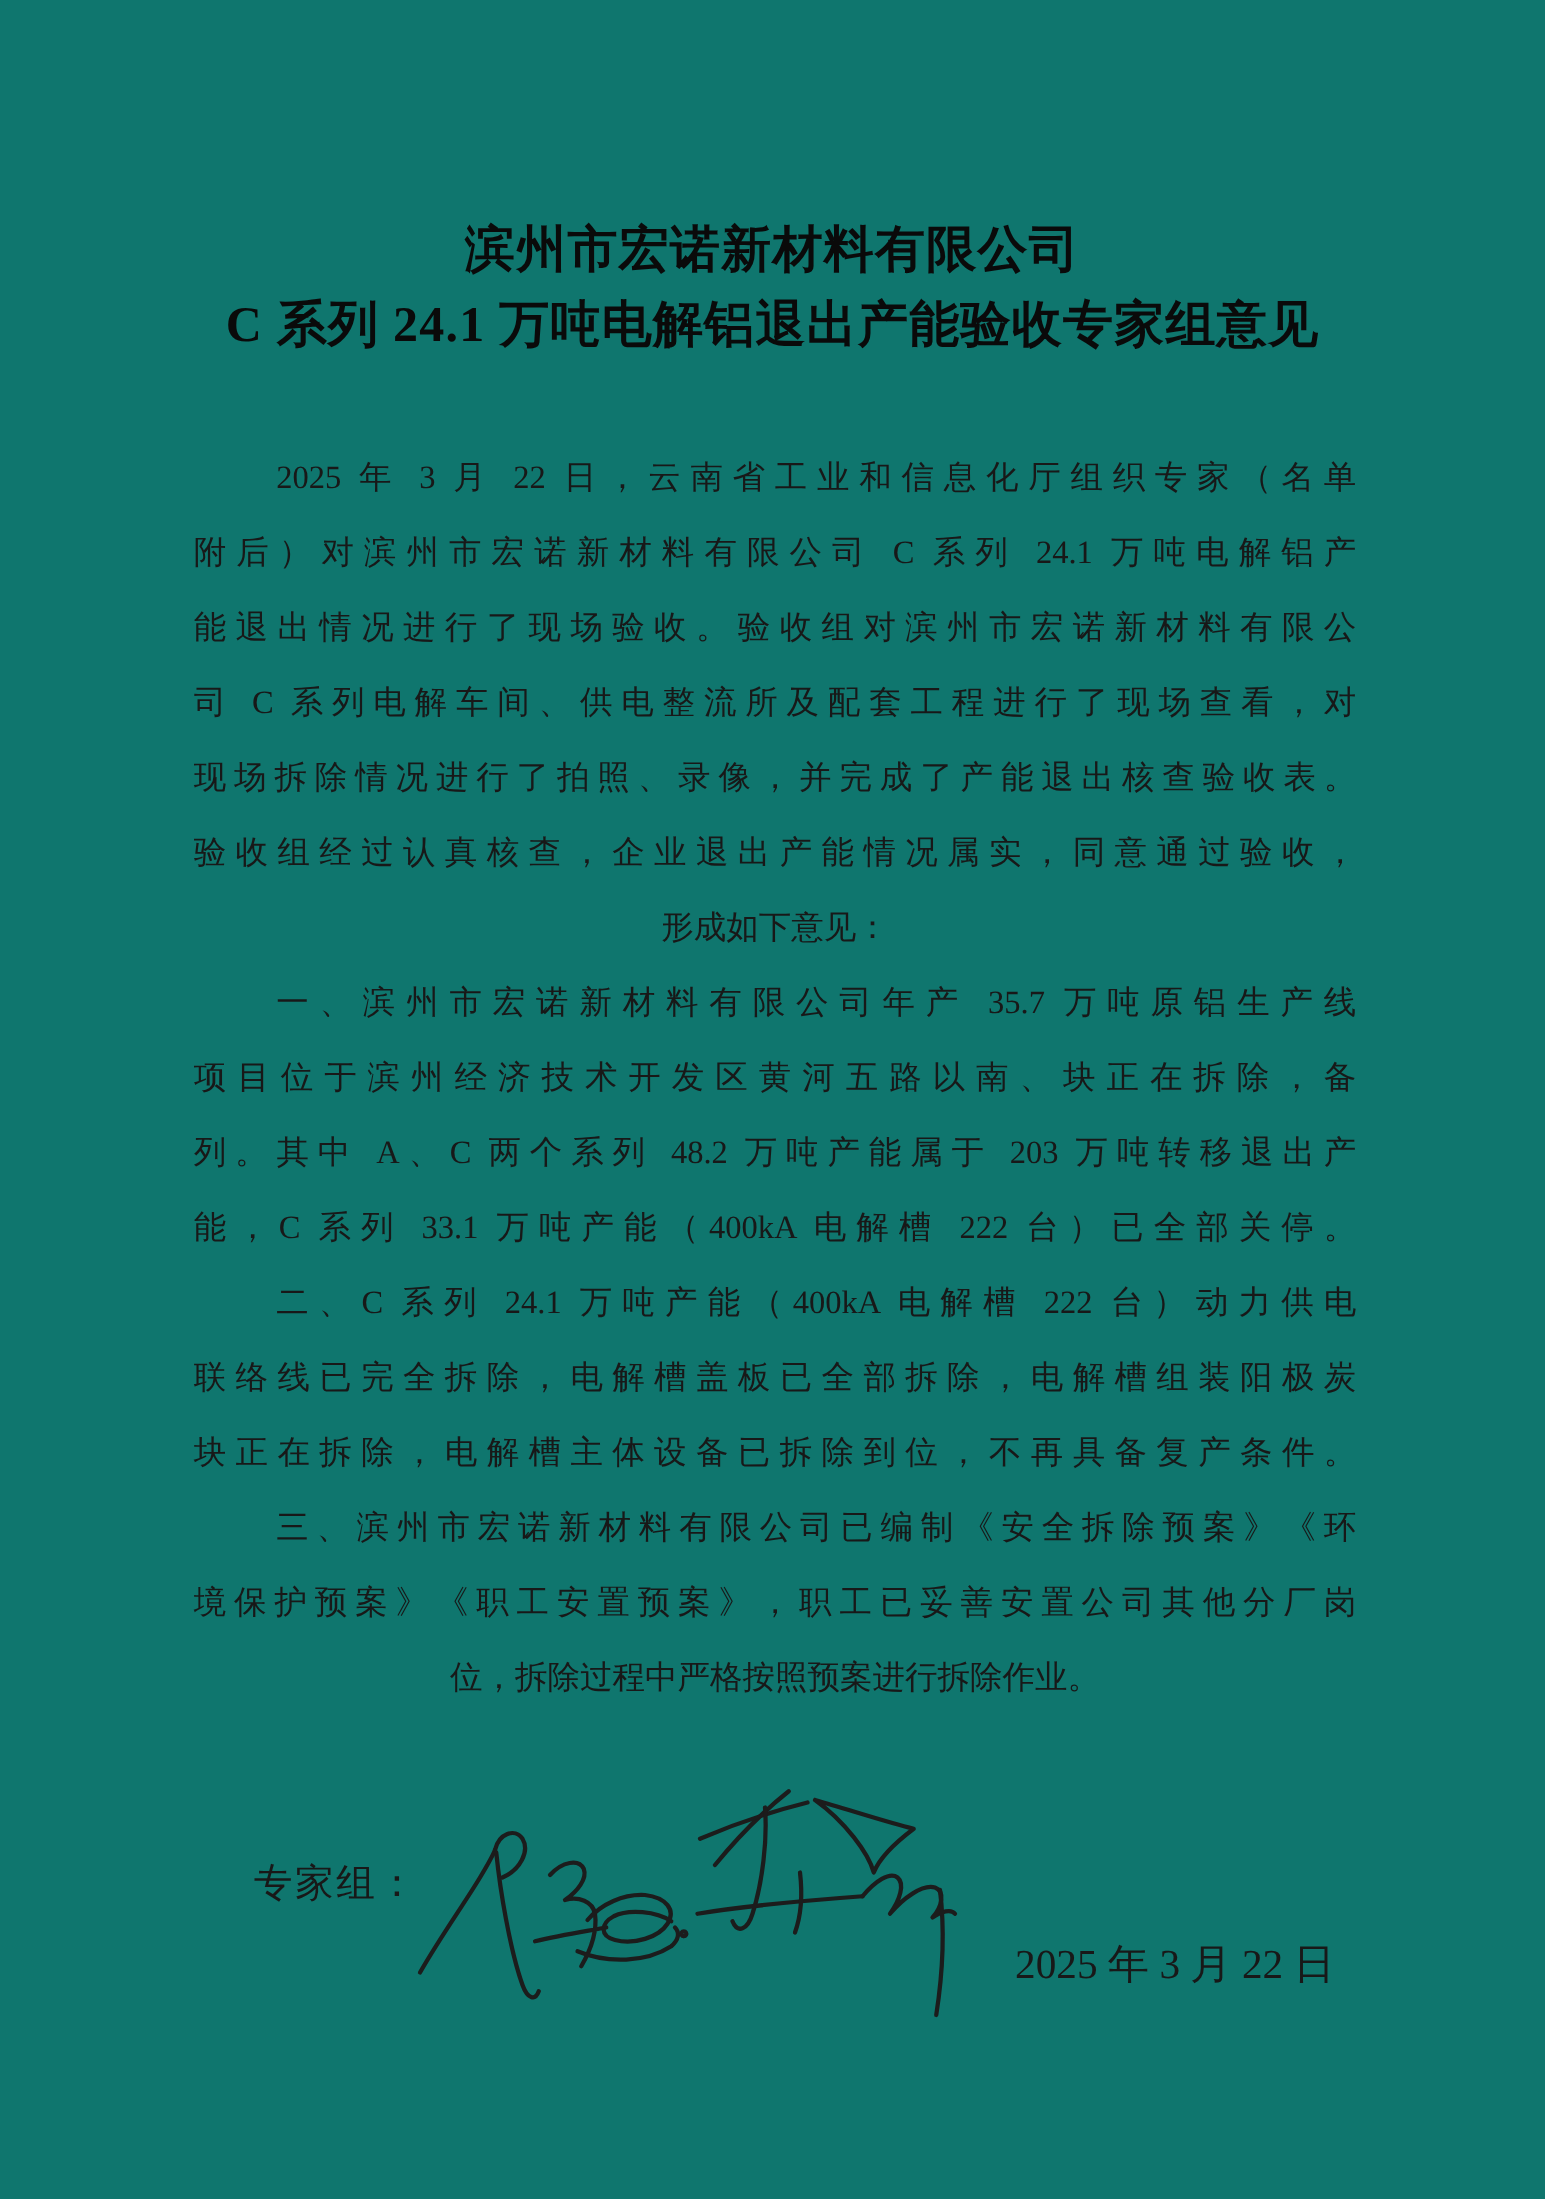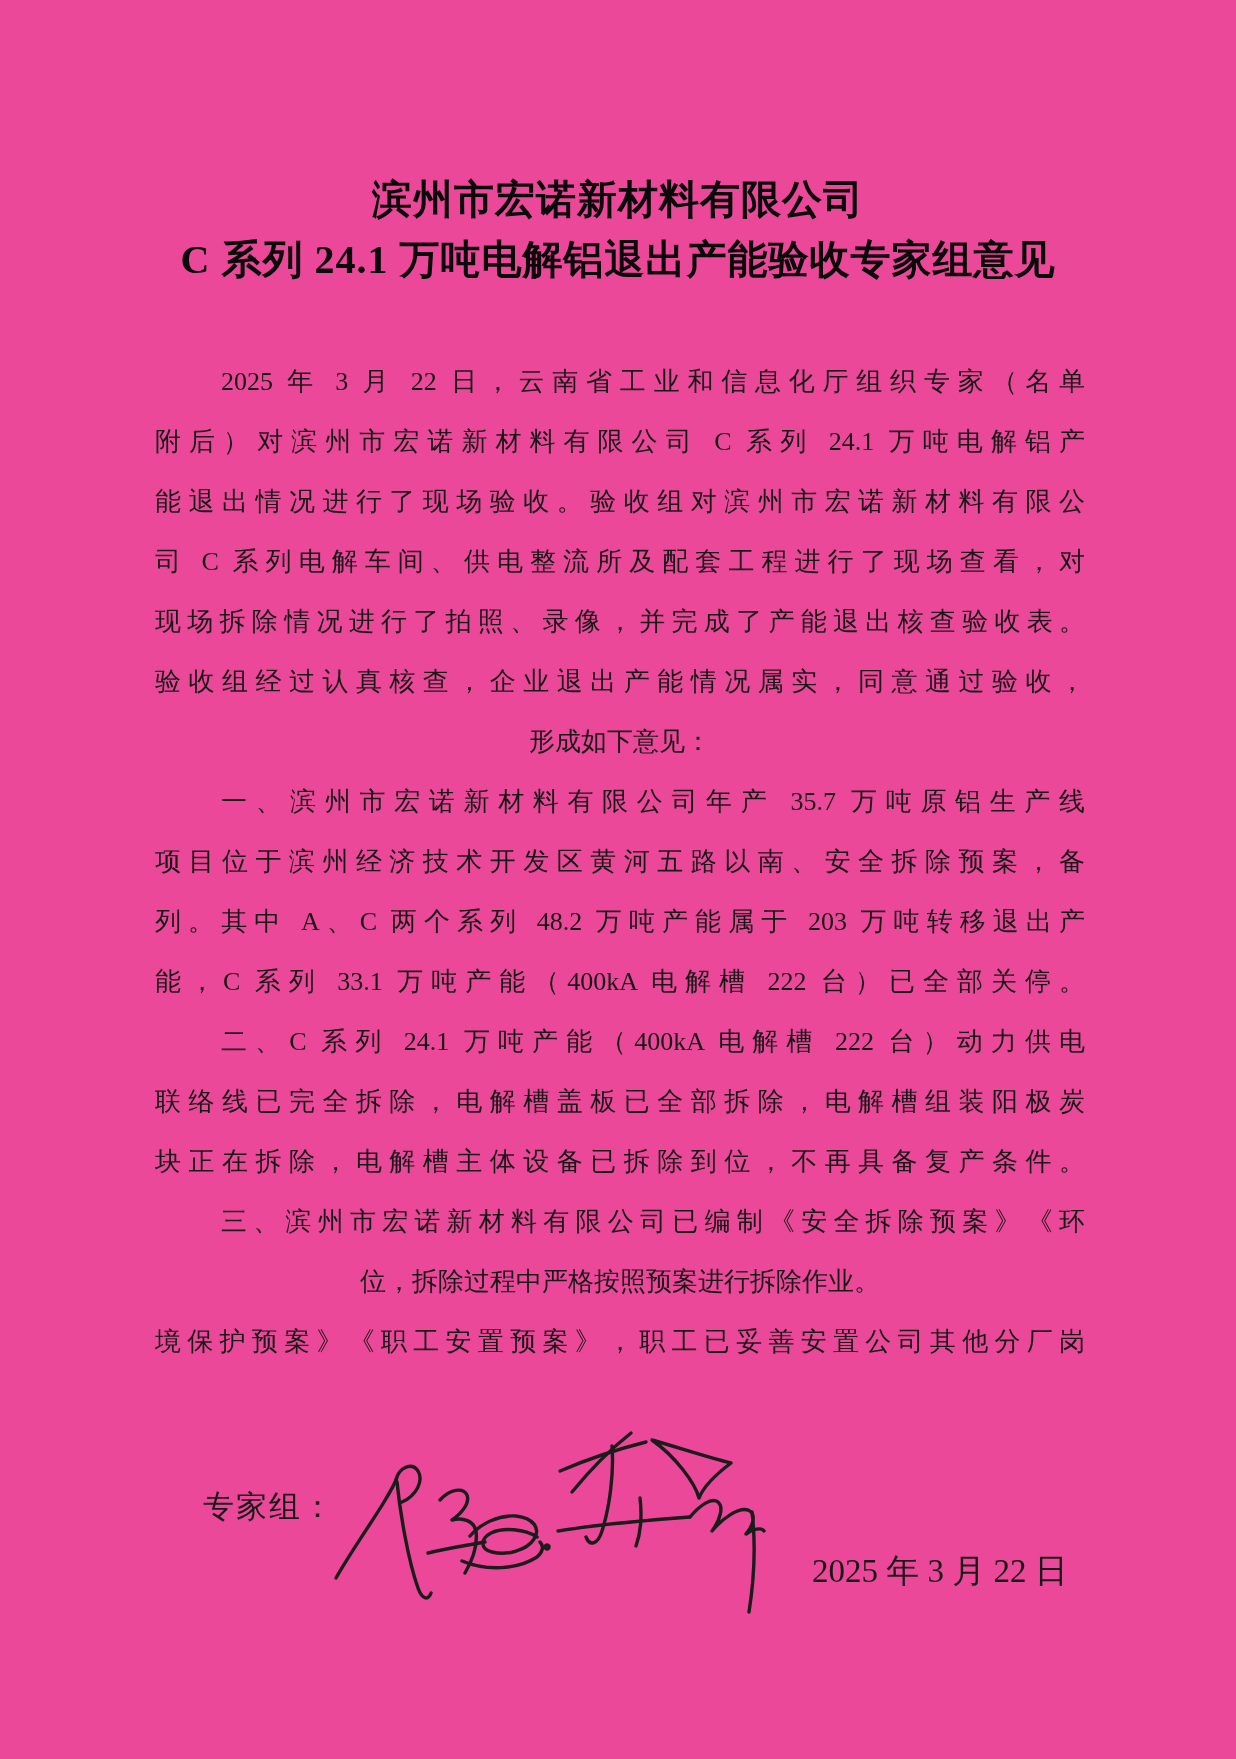--- a/index.html
+++ b/index.html
@@ -8,21 +8,21 @@
     height: 1759px;
     background: #ffffff;
     position: relative;
     font-family: "Liberation Serif", serif;
     color: #1a1a1a;
     overflow: hidden;
   }
   .page {
     position: absolute;
     inset: 0;
-    background: #ec4899;
+    background: #0f766e;
   }
   .doc-title {
     position: absolute;
     left: 0;
     right: 0;
     top: 170px;
     text-align: center;
     font-weight: bold;
     color: #0a0a0a;
     font-size: 40px;
@@ -94,29 +94,29 @@
 
   <div class="doc-body">
     <div class="bline just indent">2025 年 3 月 22 日，云南省工业和信息化厅组织专家（名单</div>
     <div class="bline just">附后）对滨州市宏诺新材料有限公司 C 系列 24.1 万吨电解铝产</div>
     <div class="bline just">能退出情况进行了现场验收。验收组对滨州市宏诺新材料有限公</div>
     <div class="bline just">司 C 系列电解车间、供电整流所及配套工程进行了现场查看，对</div>
     <div class="bline just">现场拆除情况进行了拍照、录像，并完成了产能退出核查验收表。</div>
     <div class="bline just">验收组经过认真核查，企业退出产能情况属实，同意通过验收，</div>
     <div class="bline">形成如下意见：</div>
     <div class="bline just indent">一、滨州市宏诺新材料有限公司年产 35.7 万吨原铝生产线</div>
-    <div class="bline just">项目位于滨州经济技术开发区黄河五路以南、安全拆除预案，备</div>
+    <div class="bline just">项目位于滨州经济技术开发区黄河五路以南、块正在拆除，备</div>
     <div class="bline just">列。其中 A、C 两个系列 48.2 万吨产能属于 203 万吨转移退出产</div>
     <div class="bline just">能，C 系列 33.1 万吨产能（400kA 电解槽 222 台）已全部关停。</div>
     <div class="bline just indent">二、C 系列 24.1 万吨产能（400kA 电解槽 222 台）动力供电</div>
     <div class="bline just">联络线已完全拆除，电解槽盖板已全部拆除，电解槽组装阳极炭</div>
     <div class="bline just">块正在拆除，电解槽主体设备已拆除到位，不再具备复产条件。</div>
     <div class="bline just indent">三、滨州市宏诺新材料有限公司已编制《安全拆除预案》《环</div>
+    <div class="bline just">境保护预案》《职工安置预案》，职工已妥善安置公司其他分厂岗</div>
     <div class="bline">位，拆除过程中严格按照预案进行拆除作业。</div>
-    <div class="bline just">境保护预案》《职工安置预案》，职工已妥善安置公司其他分厂岗</div>
   </div>
 
   <div class="sig-label">专家组：</div>
 
   <svg class="sig-layer" viewBox="0 0 1236 1759" xmlns="http://www.w3.org/2000/svg">
 
     <g>
       <path d="M336,1578 C352,1550 372,1522 384,1502 C390,1492 394,1485 396,1480"></path>
       <path d="M396,1480 C399,1467 412,1462 418,1471 C424,1481 416,1496 402,1502 M397,1482 C400,1512 408,1560 418,1588 C422,1599 428,1601 431,1593"></path>
       <path d="M440,1500 C450,1489 463,1487 467,1495 C470,1503 462,1513 452,1520 C463,1517 474,1521 476,1531 C478,1546 472,1561 465,1573 M428,1553 C449,1548 469,1545 485,1542"></path>

